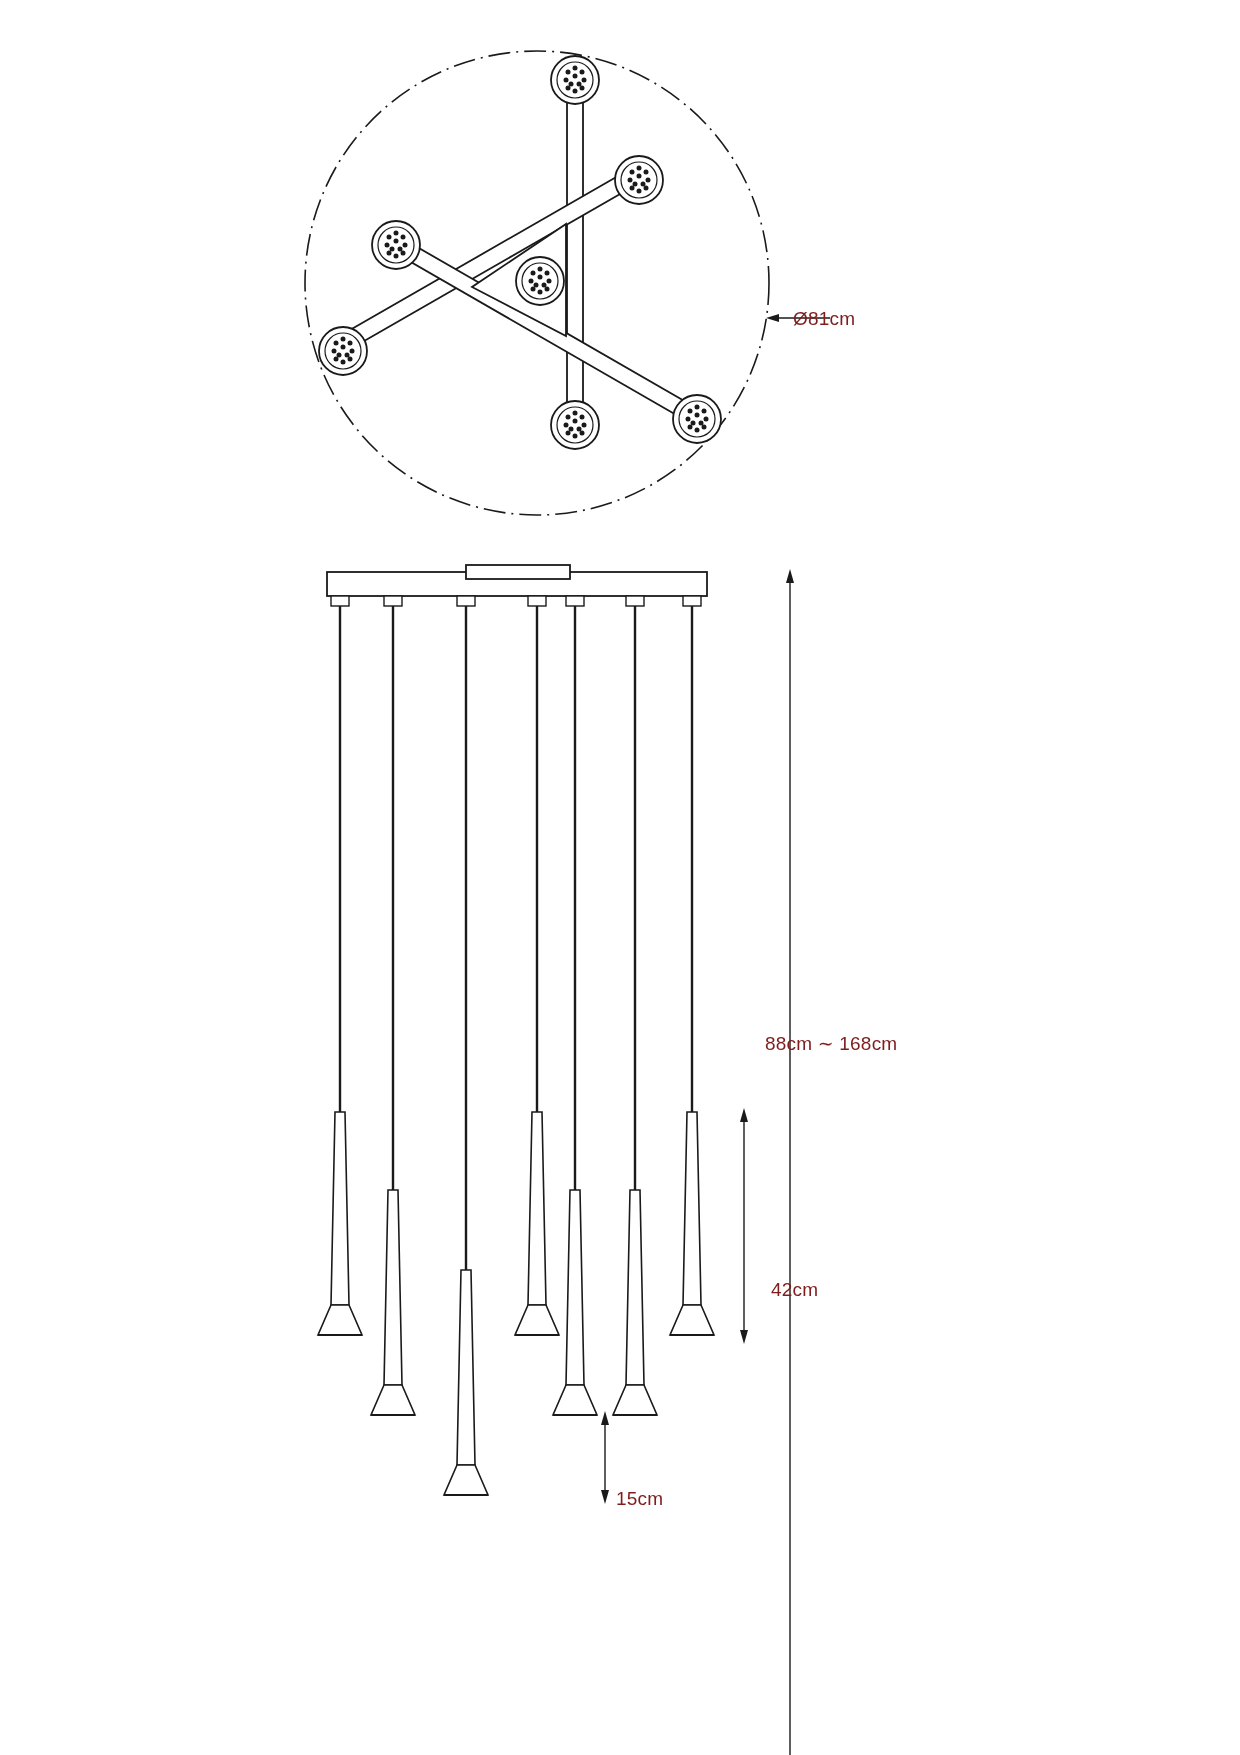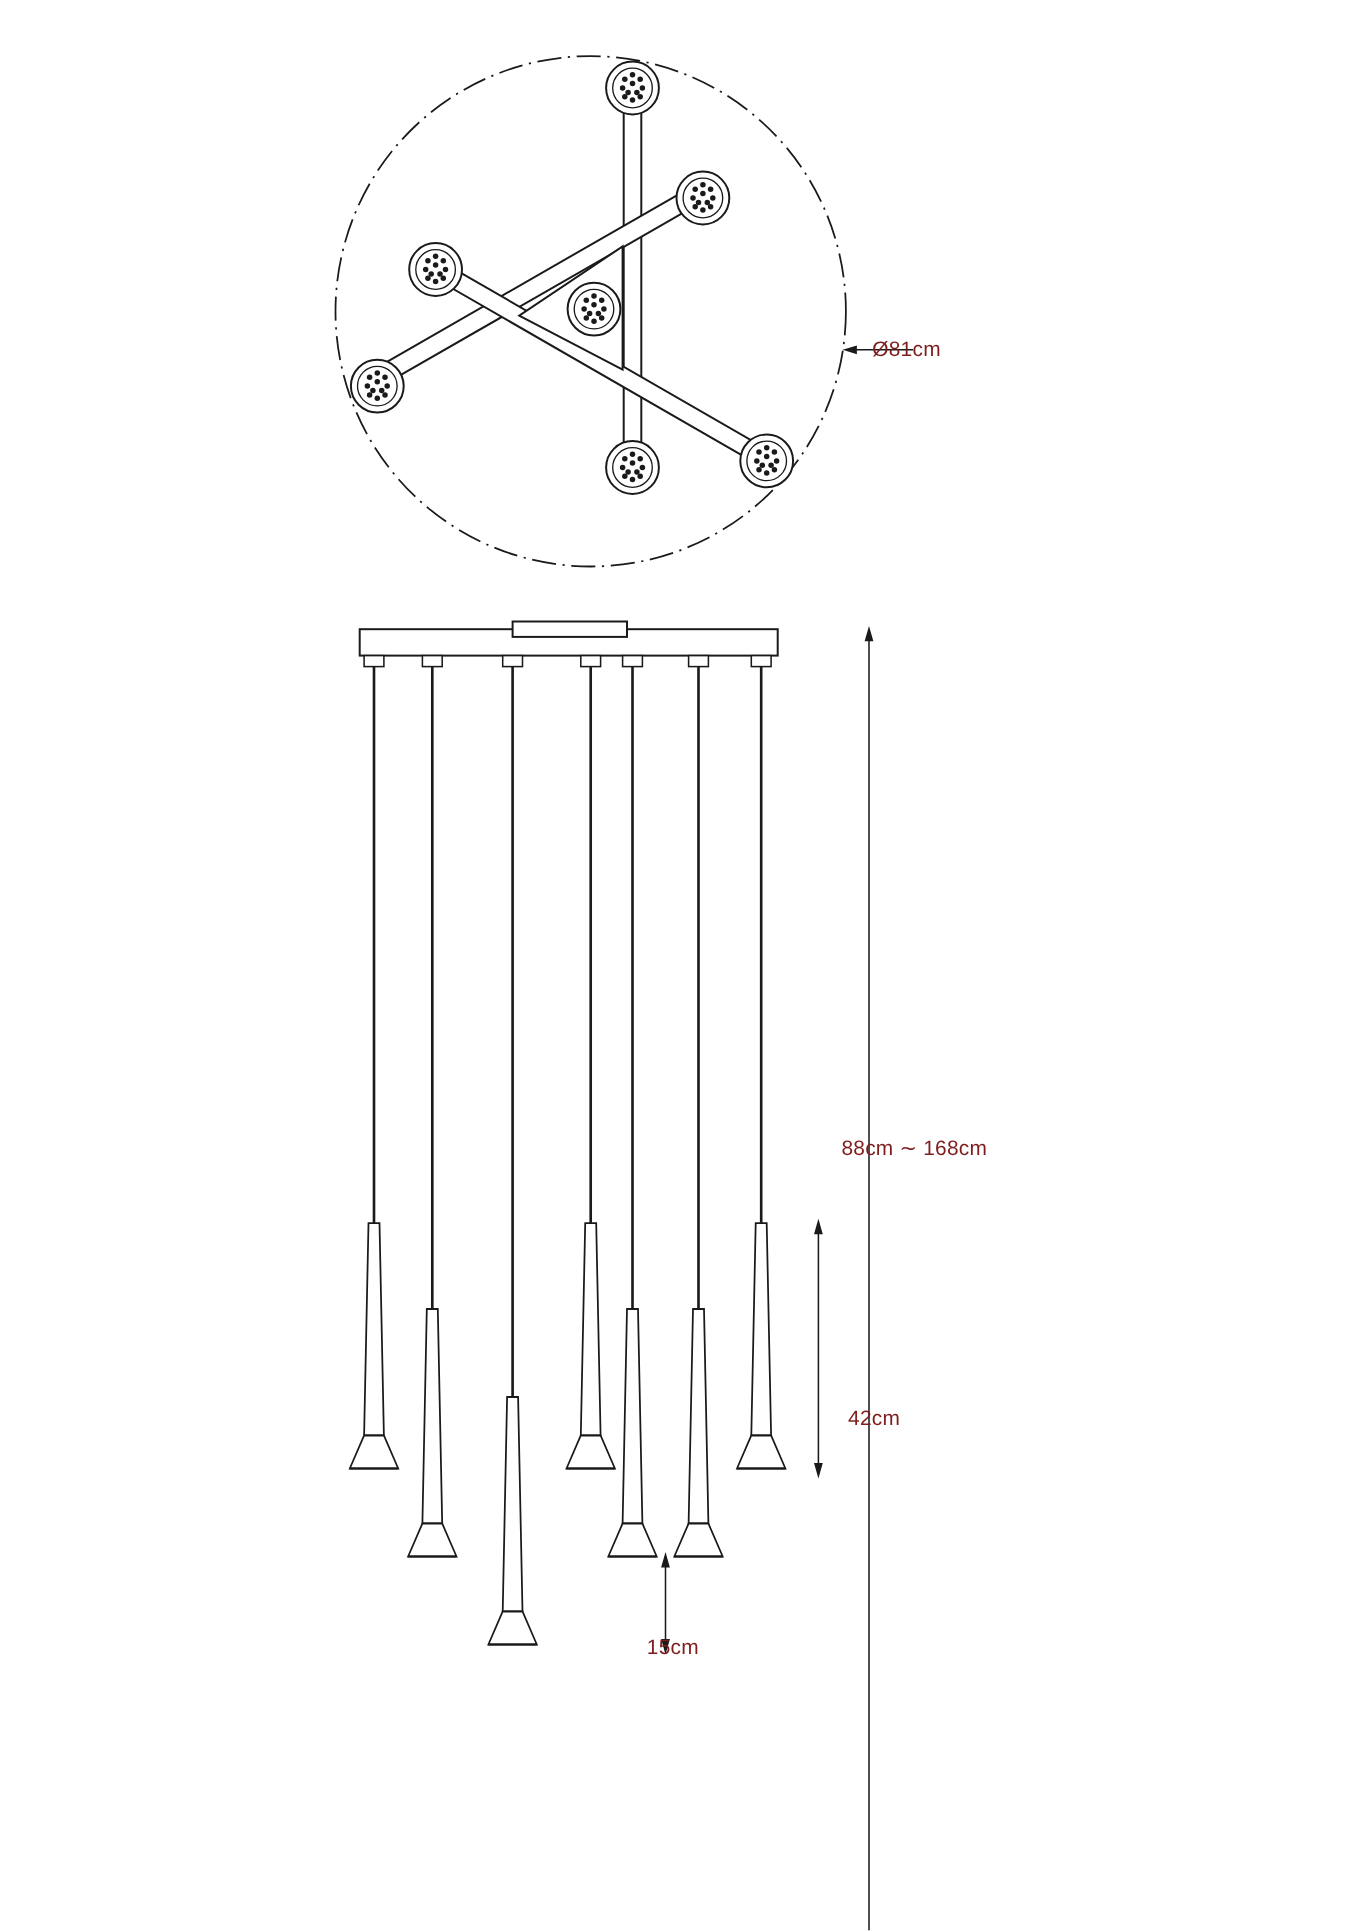--- a/index.html
+++ b/index.html
@@ -25,21 +25,21 @@
     position: absolute;
     font-family: Liberation Sans, sans-serif;
     font-size: 19px;
     color: #7f1d1d;
     white-space: nowrap;
     letter-spacing: 0.2px;
   }
   #label-diameter { left: 793px; top: 308px; }
   #label-height   { left: 765px; top: 1032px; font-size: 19px; }
   #label-drop     { left: 733px; top: 1279px; margin-left: 38px; }
-  #label-offset   { left: 588px; top: 1488px; }
+  #label-offset   { left: 616px; top: 1488px; }
 </style>
 </head>
 <body>
 
 <svg id="sheet" viewBox="0 0 1240 1755" xmlns="http://www.w3.org/2000/svg">
 
   <g>
 
     <circle cx="537" cy="283" r="232" fill="none" stroke="#1a1a1a" stroke-width="1.6" stroke-dasharray="22 6 2 6"></circle>
 

